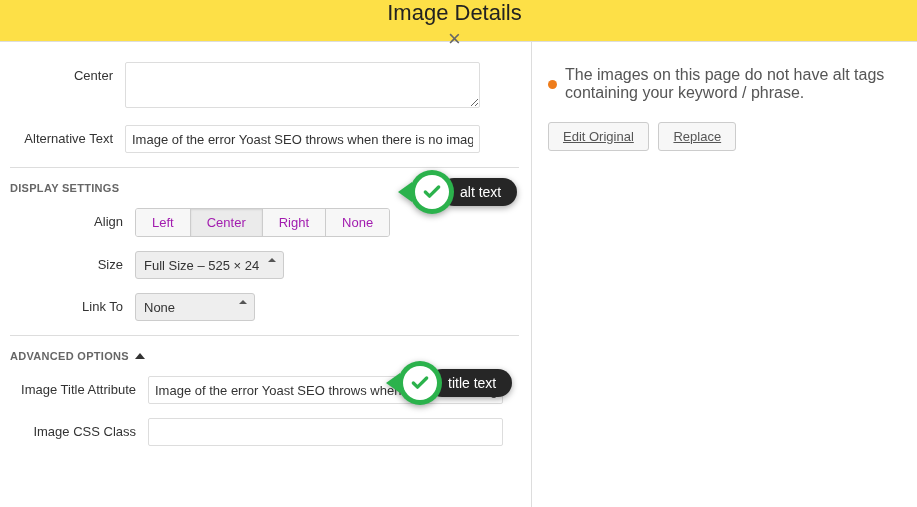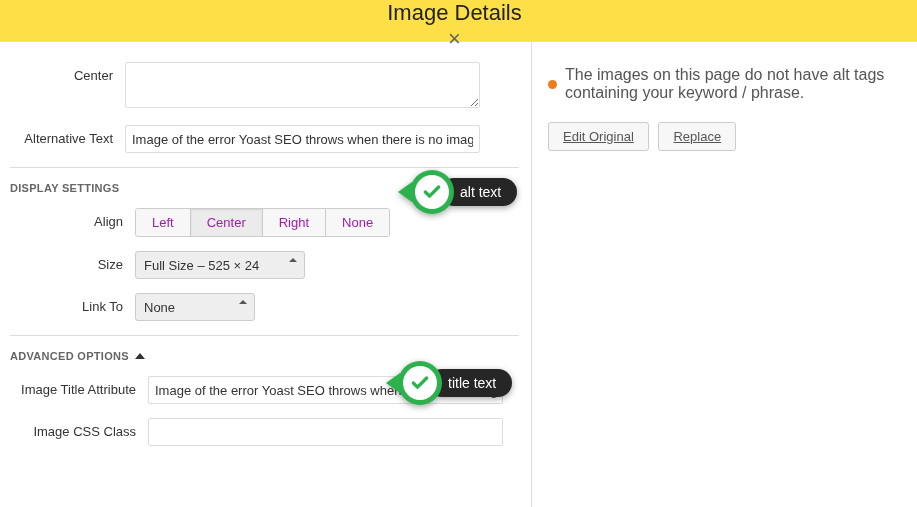--- a/index.html
+++ b/index.html
@@ -18,21 +18,21 @@
   .section { border-top: 1px solid #ddd; margin: 14px 12px 14px 10px; padding-top: 14px; }
   .section-title { font-size: 11px; font-weight: 600; color: #666; text-transform: uppercase; letter-spacing: .3px; padding-left: 0; margin-bottom: 14px; display:flex; align-items:center; gap:6px;}
   .btn-group { display: inline-flex; border: 1px solid #ccc; border-radius: 3px; overflow: hidden; background:#f7f7f7;}
   .btn-group button { background: #f7f7f7; border: none; border-right: 1px solid #ccc; padding: 6px 16px; font-size: 13px; color: #a21caf; cursor: pointer; }
   .btn-group button:last-child { border-right: none; }
   .btn-group button.active { background: #ebebeb; font-weight:500; box-shadow: inset 0 1px 2px rgba(0,0,0,.1);}
   select { height: 28px; border: 1px solid #ccc; border-radius: 3px; padding: 0 24px 0 8px; font-size: 13px; background: #eee; appearance: none; -webkit-appearance: none; position: relative; color:#333;}
   .select-wrap { position: relative; display: inline-block; }
   .select-wrap::after { content:""; position:absolute; right:8px; top:7px; width:0;height:0;border-left:4px solid transparent;border-right:4px solid transparent;border-bottom:4px solid #555;}
   .select-wrap::before { content:""; position:absolute; right:8px; bottom:7px; width:0;height:0;border-left:4px solid transparent;border-right:4px solid transparent;border-top:4px solid #555;}
-  .size-select select{width:170px;}
+  .size-select select{width:149px;}
   .link-select select{width:120px;}
   .triangle-up{display:inline-block;width:0;height:0;border-left:5px solid transparent;border-right:5px solid transparent;border-bottom:6px solid #333;}
   .notice { display:flex; align-items:center; gap:8px; font-size:16px; color:#555; margin-bottom:20px;}
   .dot-orange { width:9px; height:9px; border-radius:50%; background:#ee7c1b; flex-shrink:0;}
   .btn { display:inline-block; border:1px solid #ccc; background:#f7f7f7; color:#555; border-radius:3px; padding:6px 14px; font-size:13px; cursor:pointer; margin-right:6px;text-decoration:underline;}
   
   .callout { position:absolute; display:flex; align-items:center; filter: drop-shadow(0 2px 3px rgba(0,0,0,.35)); }
   .callout .arrow-tail{width:0;height:0;border-top:10px solid transparent;border-bottom:10px solid transparent;border-right:14px solid #2bb24c; margin-right:-2px;}
   .callout .circle-outer{width:44px;height:44px;border-radius:50%;background:#2bb24c;display:flex;align-items:center;justify-content:center;position:relative;z-index:2;}
   .callout .circle-inner{width:34px;height:34px;border-radius:50%;background:#fff;display:flex;align-items:center;justify-content:center;}

